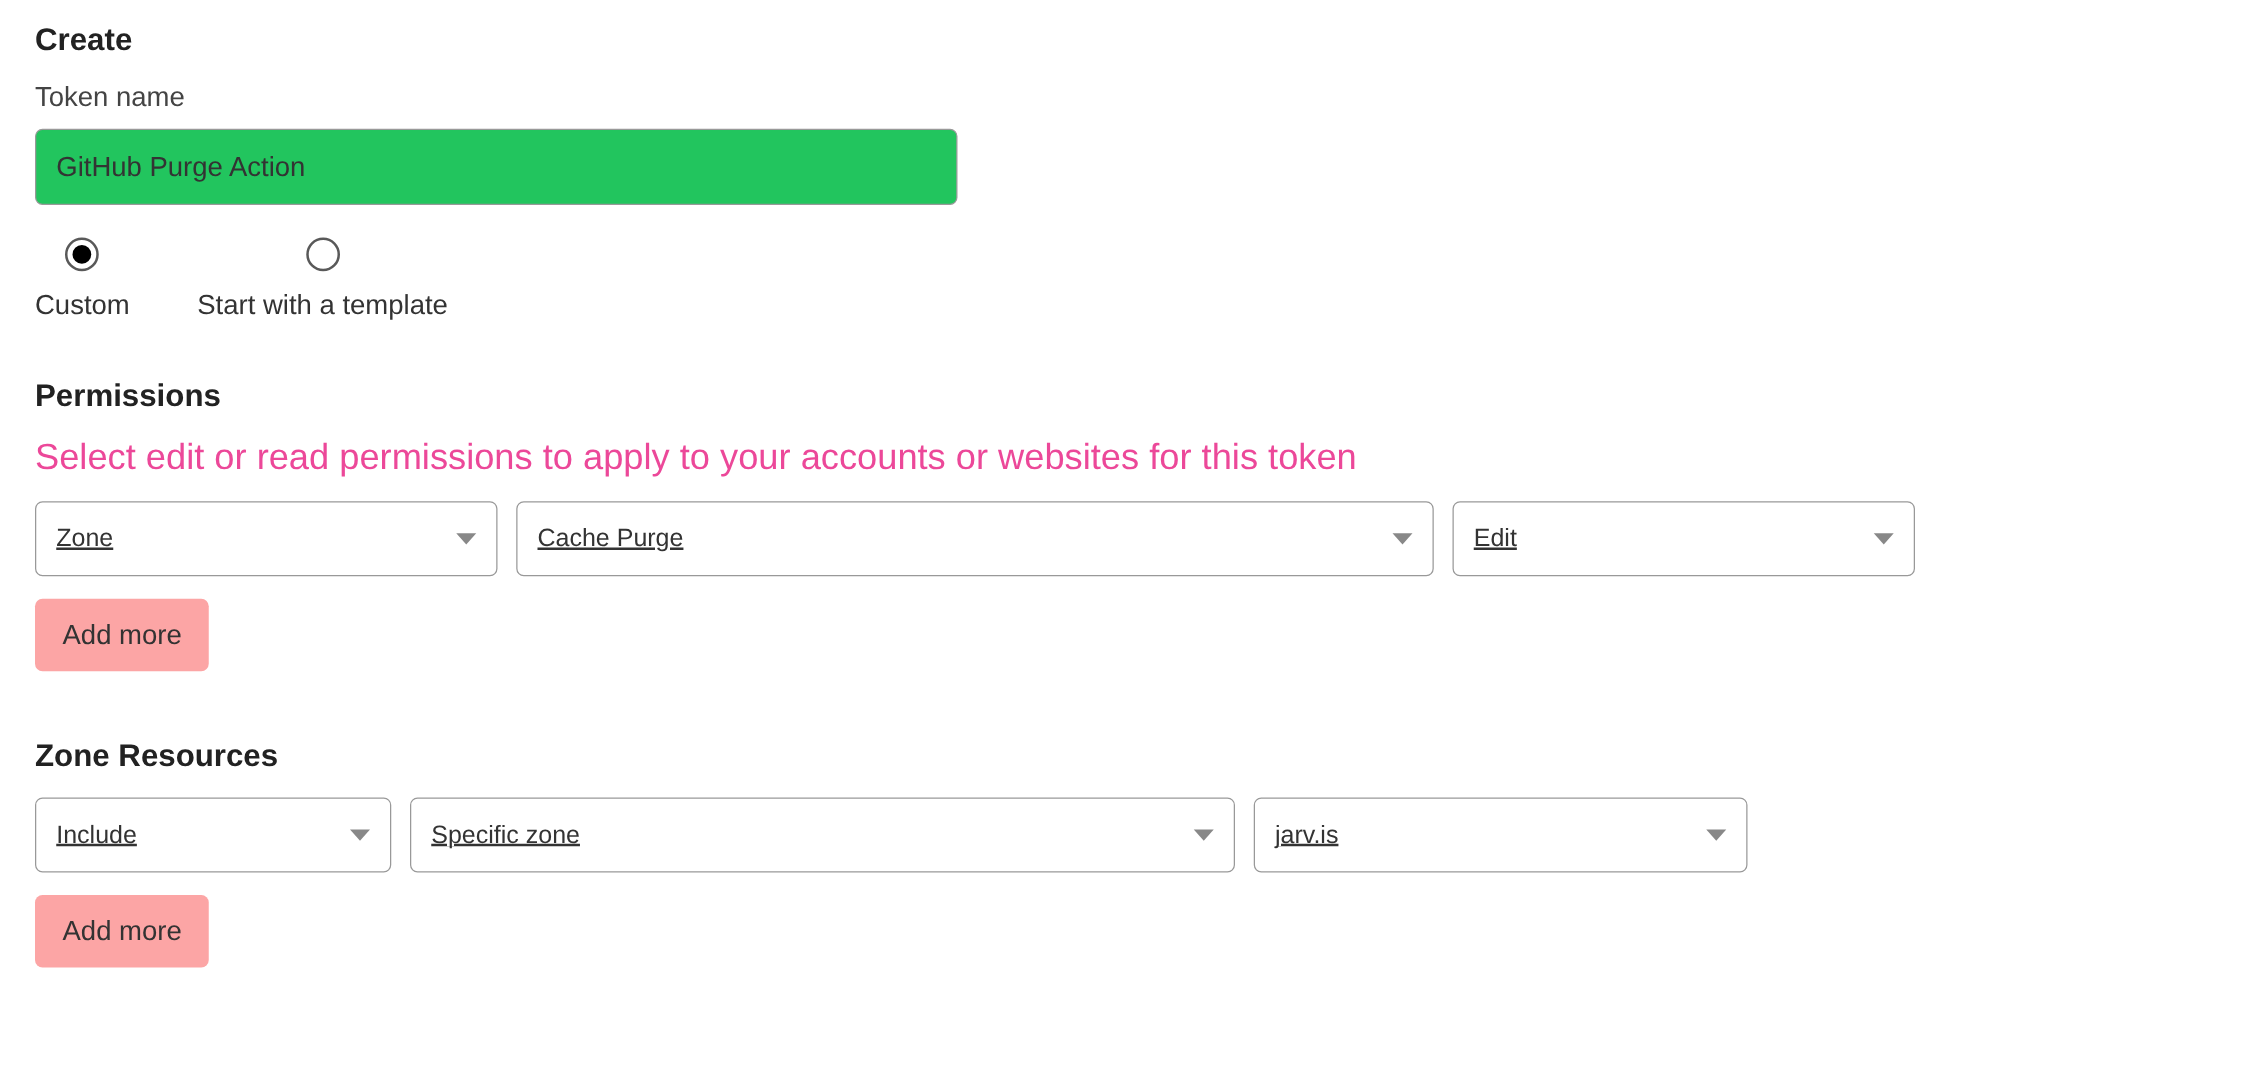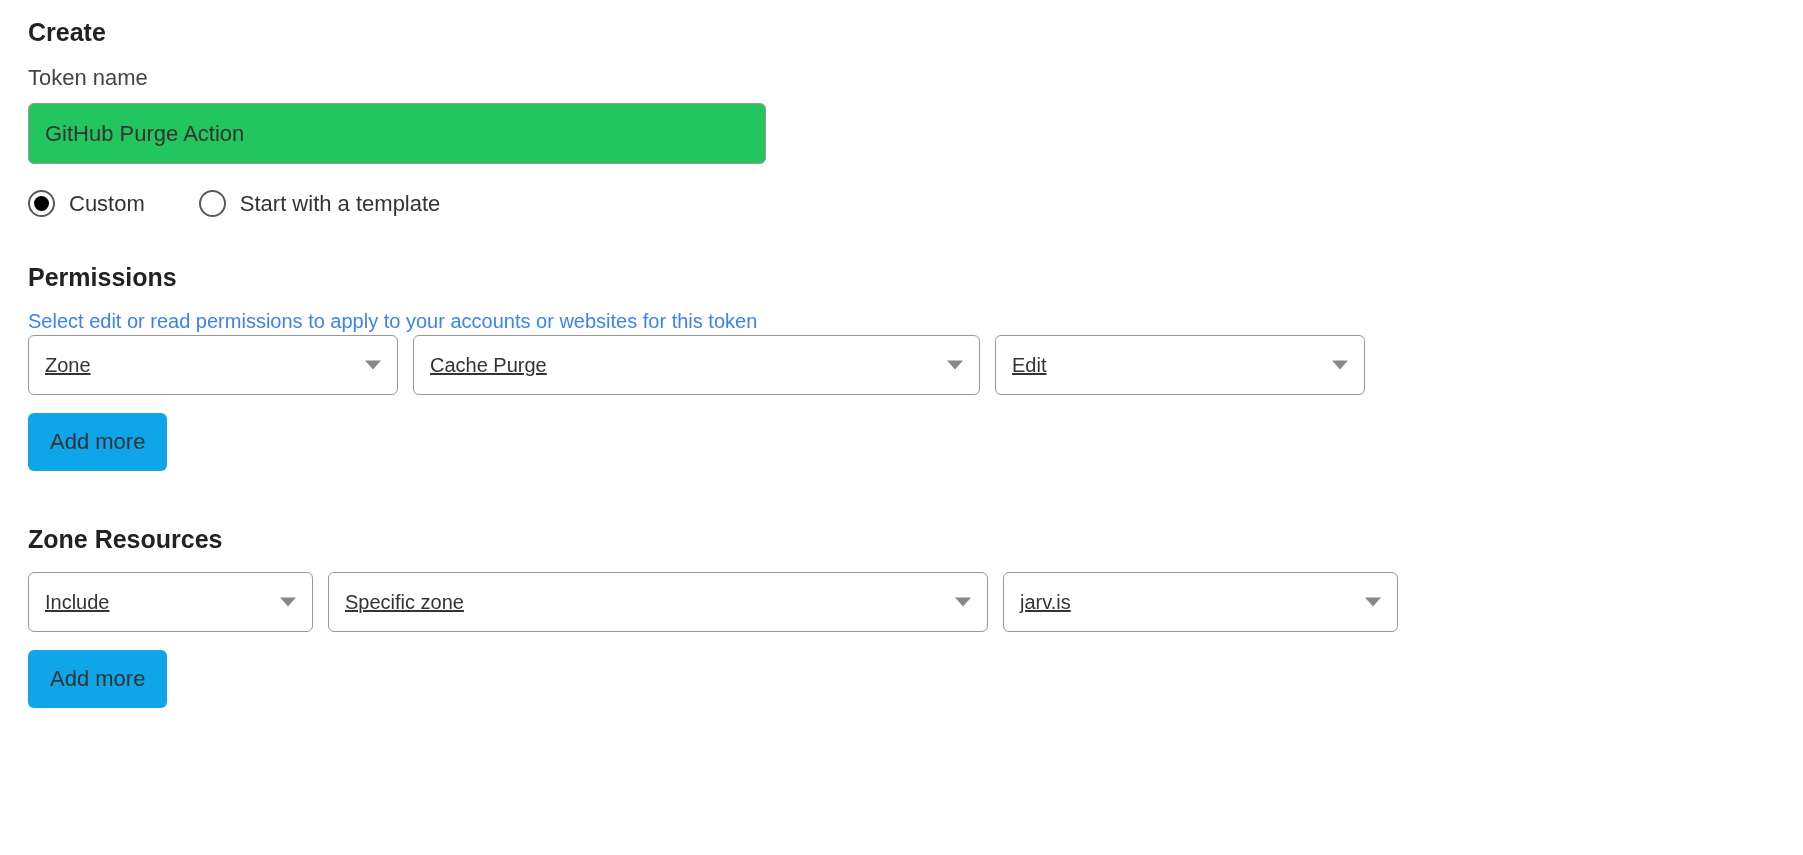--- a/index.html
+++ b/index.html
@@ -41,20 +41,21 @@
       margin-top: 26px;
       margin-bottom: 46px;
       align-items: center;
     }
     .radio-option {
       display: flex;
       align-items: center;
       gap: 14px;
       cursor: pointer;
       user-select: none;
+      flex-direction: column;
     }
     .radio-circle {
       width: 27px;
       height: 27px;
       border: 2px solid #595959;
       border-radius: 50%;
       display: flex;
       align-items: center;
       justify-content: center;
       flex-shrink: 0;
@@ -63,23 +64,23 @@
       width: 15px;
       height: 15px;
       background: #000000;
       border-radius: 50%;
     }
     .radio-label {
       font-size: 22px;
       color: #333333;
     }
     .section-description {
-      font-size: 20px;
-      color: #3b82f6;
-      margin-bottom: 2px;
+      font-size: 29px;
+      color: #ec4899;
+      margin-bottom: 18px;
     }
     .select-row {
       display: flex;
       gap: 15px;
       margin-bottom: 18px;
     }
     .select-box {
       position: relative;
       height: 60px;
       border: 1px solid #999999;
@@ -98,28 +99,28 @@
       right: 16px;
       top: 50%;
       transform: translateY(-50%);
       width: 0;
       height: 0;
       border-left: 8px solid transparent;
       border-right: 8px solid transparent;
       border-top: 9px solid #888888;
     }
     .perm-col1 { width: 370px; }
-    .perm-col2 { width: 567px; }
+    .perm-col2 { width: 734px; }
     .perm-col3 { width: 370px; text-align: right; }
     .zone-col1 { width: 285px; }
     .zone-col2 { width: 660px; }
     .zone-col3 { width: 395px; }
     .add-more-btn {
       display: inline-block;
-      background: #0ea5e9;
+      background: #fca5a5;
       border: none;
       border-radius: 6px;
       padding: 16px 22px;
       font-size: 22px;
       color: #333333;
       cursor: pointer;
       font-family: inherit;
     }
     .section-spacer {
       margin-bottom: 54px;

